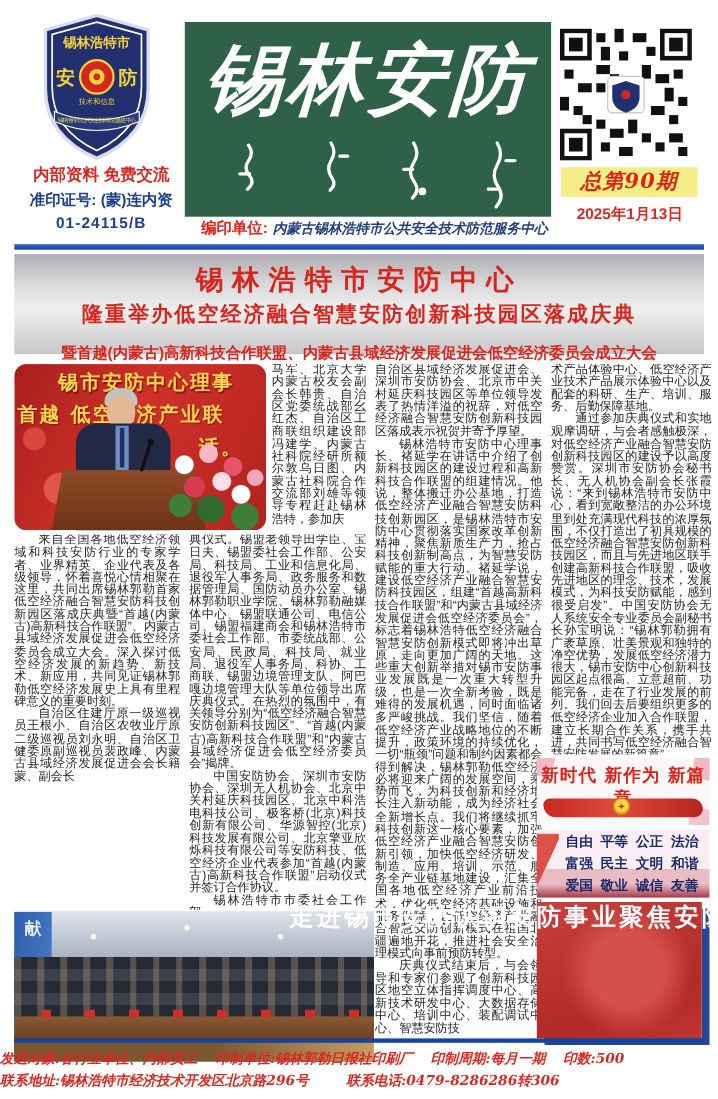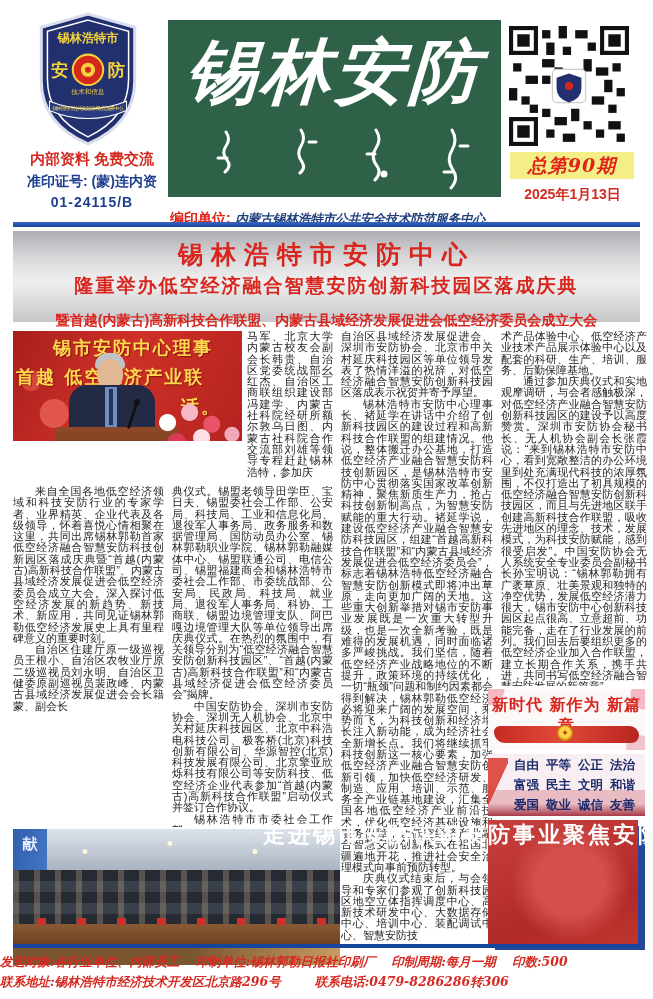--- a/index.html
+++ b/index.html
@@ -19,21 +19,21 @@
   .calli{position:absolute;left:0;top:2px;width:100%;text-align:center;color:#ffffff;
          font-size:70px;font-weight:bold;font-style:italic;letter-spacing:4px;
          font-family:"DejaVu Serif",serif;transform:skewX(-3deg);line-height:100px;white-space:nowrap;}
   .mong{position:absolute;left:0;top:108px;width:333px;height:66px;}
   .qr{position:absolute;left:509px;top:26px;width:120px;height:120px;background:#fff;}
   .issue{position:absolute;left:510px;top:152px;width:124px;height:27px;background:#f3ee86;
          color:#e02318;font-weight:bold;font-style:italic;font-size:19px;text-align:center;
          line-height:27px;letter-spacing:1px;font-family:"DejaVu Serif",serif;}
   .pubdate{position:absolute;left:500px;top:186px;width:145px;text-align:center;
            color:#d42a22;font-weight:bold;font-size:14px;}
-  .publine{position:absolute;left:170px;top:199px;width:348px;text-align:left;white-space:nowrap;margin-top:10px;}
+  .publine{position:absolute;left:150px;top:199px;width:348px;text-align:right;white-space:nowrap;}
   .publine .lbl{color:#e02318;font-weight:bold;font-size:14px;}
   .publine .val{color:#23407e;font-weight:bold;font-style:italic;font-size:12.5px;
                 font-family:"DejaVu Serif",serif;}
   .sep-top{position:absolute;left:13px;top:222px;width:627px;height:5px;
            background:linear-gradient(#3a66c0,#15459c);}
 
   
   .headbanner{position:absolute;left:13px;top:231px;width:627px;height:91px;
       background:linear-gradient(180deg,#aeaeb2 0%,#d9d9dc 30%,#efefef 55%,#c7c7ca 100%);
       text-align:center;color:#d8251e;}
@@ -48,24 +48,24 @@
        text-align:justify;font-family:"Liberation Sans",sans-serif;}
   .txt p{margin:0;}
   .txt p.ind{text-indent:2em;}
   .c2n{left:247px;top:331px;width:86px;height:152px;}
   .c1{left:13px;top:486px;width:151px;height:341px;}
   .c2{left:172px;top:486px;width:161px;height:341px;}
   .c3{left:341px;top:331px;width:152px;height:617px;}
   .c4{left:501px;top:331px;width:146px;height:355px;}
 
   
-  .photo1{position:absolute;left:13px;top:331px;width:229px;height:110px;overflow:hidden;
+  .photo1{position:absolute;left:13px;top:331px;width:229px;height:151px;overflow:hidden;
       background:radial-gradient(circle at 18% 75%,#e0564a 0 14px,transparent 15px),
                  radial-gradient(circle at 8% 45%,#d8473c 0 10px,transparent 11px),
-                 linear-gradient(115deg,#a81f1c,#cf3129 45%,#b3231e);}
+                 linear-gradient(115deg,#a81f1c,#cf3129 45%,#b3231e);border-radius:11px;}
   .p1t{position:absolute;color:#ffd94f;font-weight:bold;font-size:18px;letter-spacing:2px;
        text-shadow:1px 1px 1px rgba(110,0,0,.65);white-space:nowrap;
        font-family:"DejaVu Serif",serif;}
   .p1t.l1{left:40px;top:5px;}
   .p1t.l2{left:3px;top:34px;}
   .p1t.l3{left:68px;top:64px;}
   .spk-hair{position:absolute;left:82px;top:22px;width:30px;height:16px;border-radius:14px 14px 4px 4px;background:#bfc3c6;}
   .spk-head{position:absolute;left:84px;top:28px;width:26px;height:30px;border-radius:50% 50% 45% 45%;background:#e3b894;}
   .spk-body{position:absolute;left:56px;top:54px;width:86px;height:104px;border-radius:18px 18px 0 0;background:#232a46;}
   .spk-shirt{position:absolute;left:92px;top:56px;width:12px;height:42px;background:#6f8fc2;}

